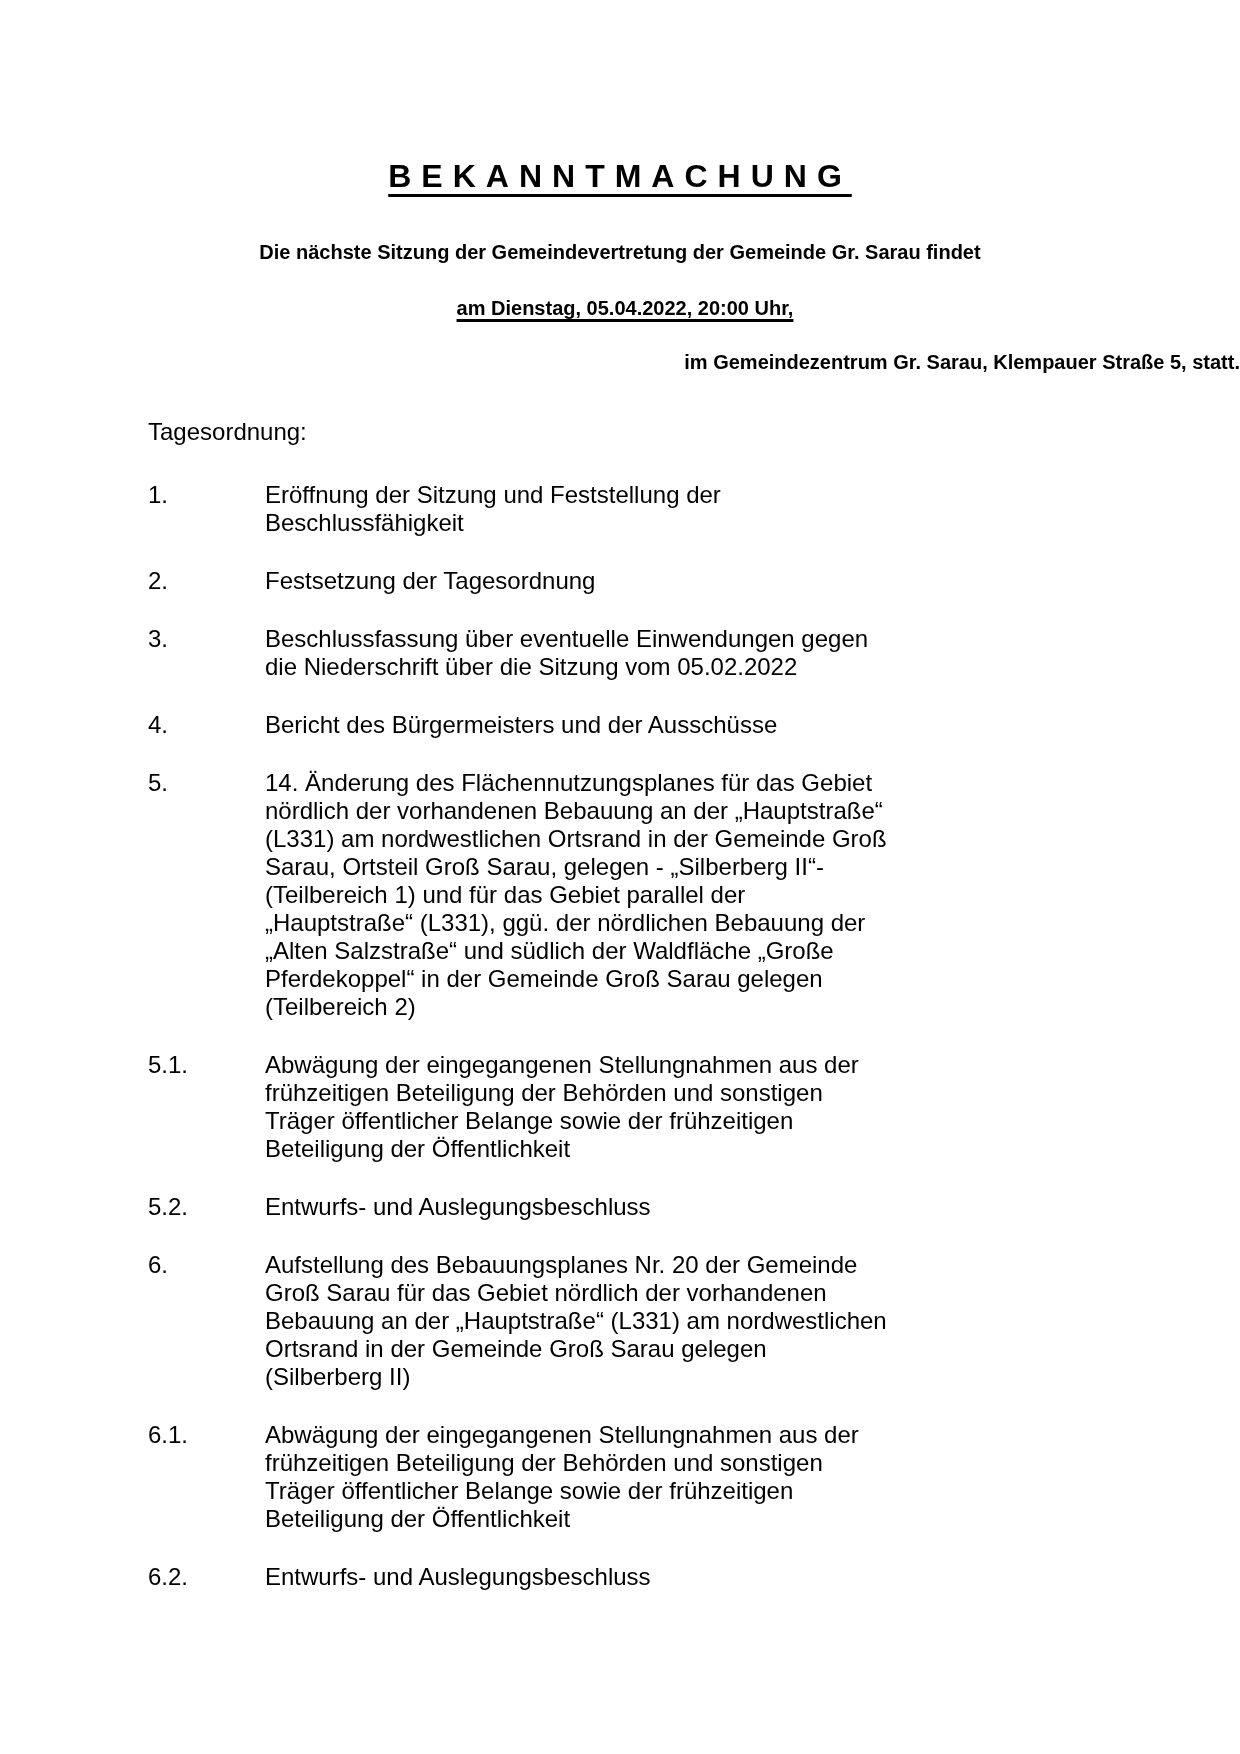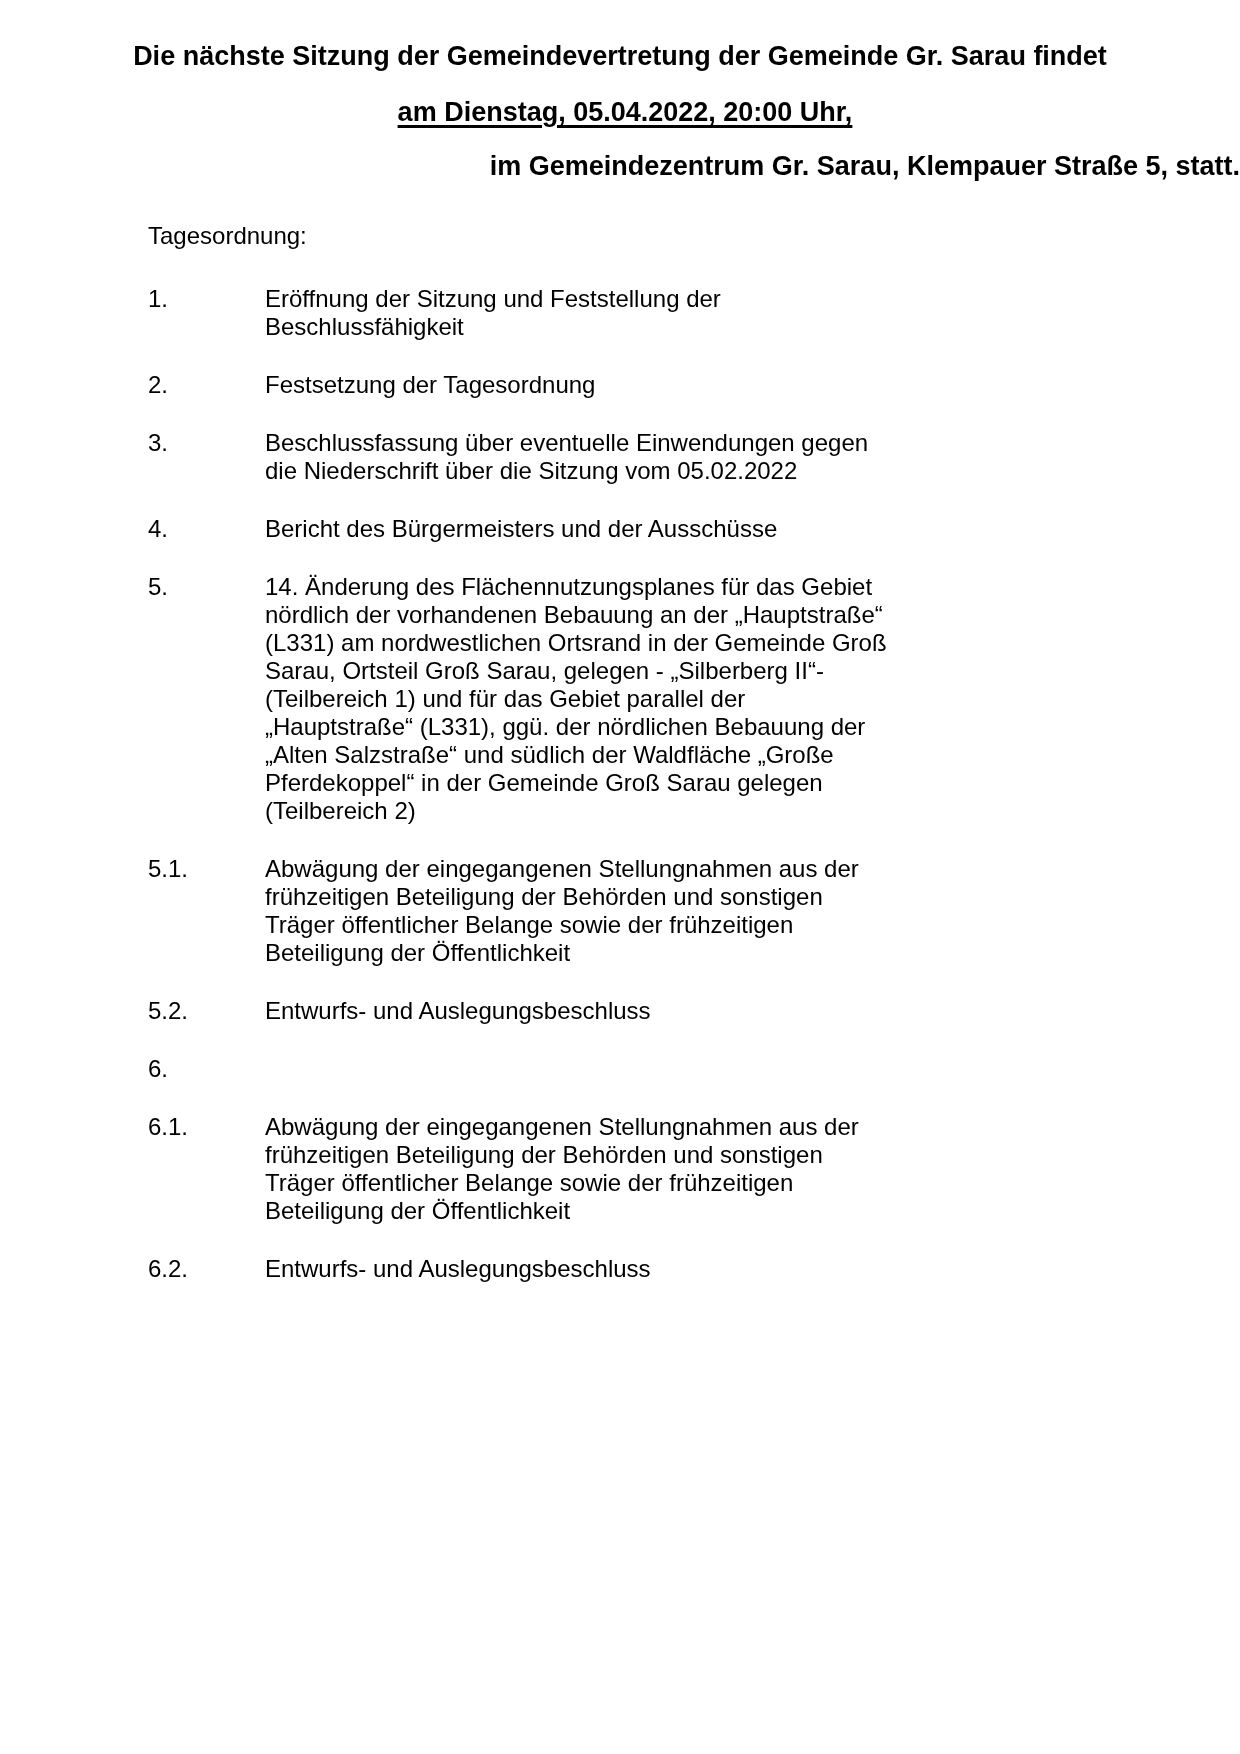--- a/index.html
+++ b/index.html
@@ -22,21 +22,21 @@
     text-align: center;
     font-size: 32px;
     line-height: 40px;
     font-weight: bold;
     letter-spacing: 10px;
     text-decoration: underline;
     text-decoration-thickness: 3px;
     text-underline-offset: 7px;
   }
   .intro {
-    font-size: 27px;
+    font-size: 20px;
     line-height: 28px;
     font-weight: bold;
     text-align: center;
   }
   .intro-1 { margin-top: 42px; }
   .intro-2 { margin-top: 28px; }
   .intro-3 { margin-top: 26px; text-align: right; }
   .underlined {
     text-decoration: underline;
     text-decoration-thickness: 2.5px;
@@ -66,20 +66,21 @@
   .agenda-text {
     white-space: pre-line;
     max-width: 760px;
   }
 </style>
 </head>
 <body>
 
 <div class="page">
 
+  <h1 class="doc-title">BEKANNTMACHUNG</h1>
 
   <p class="intro intro-1">Die nächste Sitzung der Gemeindevertretung der Gemeinde Gr. Sarau findet</p>
 
   <p class="intro intro-2 underlined">am Dienstag, 05.04.2022, 20:00 Uhr,</p>
 
   <p class="intro intro-3">im Gemeindezentrum Gr. Sarau, Klempauer Straße 5, statt.</p>
 
   <h2 class="agenda-heading">Tagesordnung:</h2>
 
   <div class="agenda">
@@ -127,20 +128,25 @@
 Beteiligung der Öffentlichkeit</div>
     </div>
 
     <div class="agenda-row">
       <div class="agenda-num">5.2.</div>
       <div class="agenda-text">Entwurfs- und Auslegungsbeschluss</div>
     </div>
 
     <div class="agenda-row">
       <div class="agenda-num">6.</div>
+      <div class="agenda-text">Aufstellung des Bebauungsplanes Nr. 20 der Gemeinde
+Groß Sarau für das Gebiet nördlich der vorhandenen
+Bebauung an der „Hauptstraße“ (L331) am nordwestlichen
+Ortsrand in der Gemeinde Groß Sarau gelegen
+(Silberberg II)</div>
     </div>
 
     <div class="agenda-row">
       <div class="agenda-num">6.1.</div>
       <div class="agenda-text">Abwägung der eingegangenen Stellungnahmen aus der
 frühzeitigen Beteiligung der Behörden und sonstigen
 Träger öffentlicher Belange sowie der frühzeitigen
 Beteiligung der Öffentlichkeit</div>
     </div>
 

